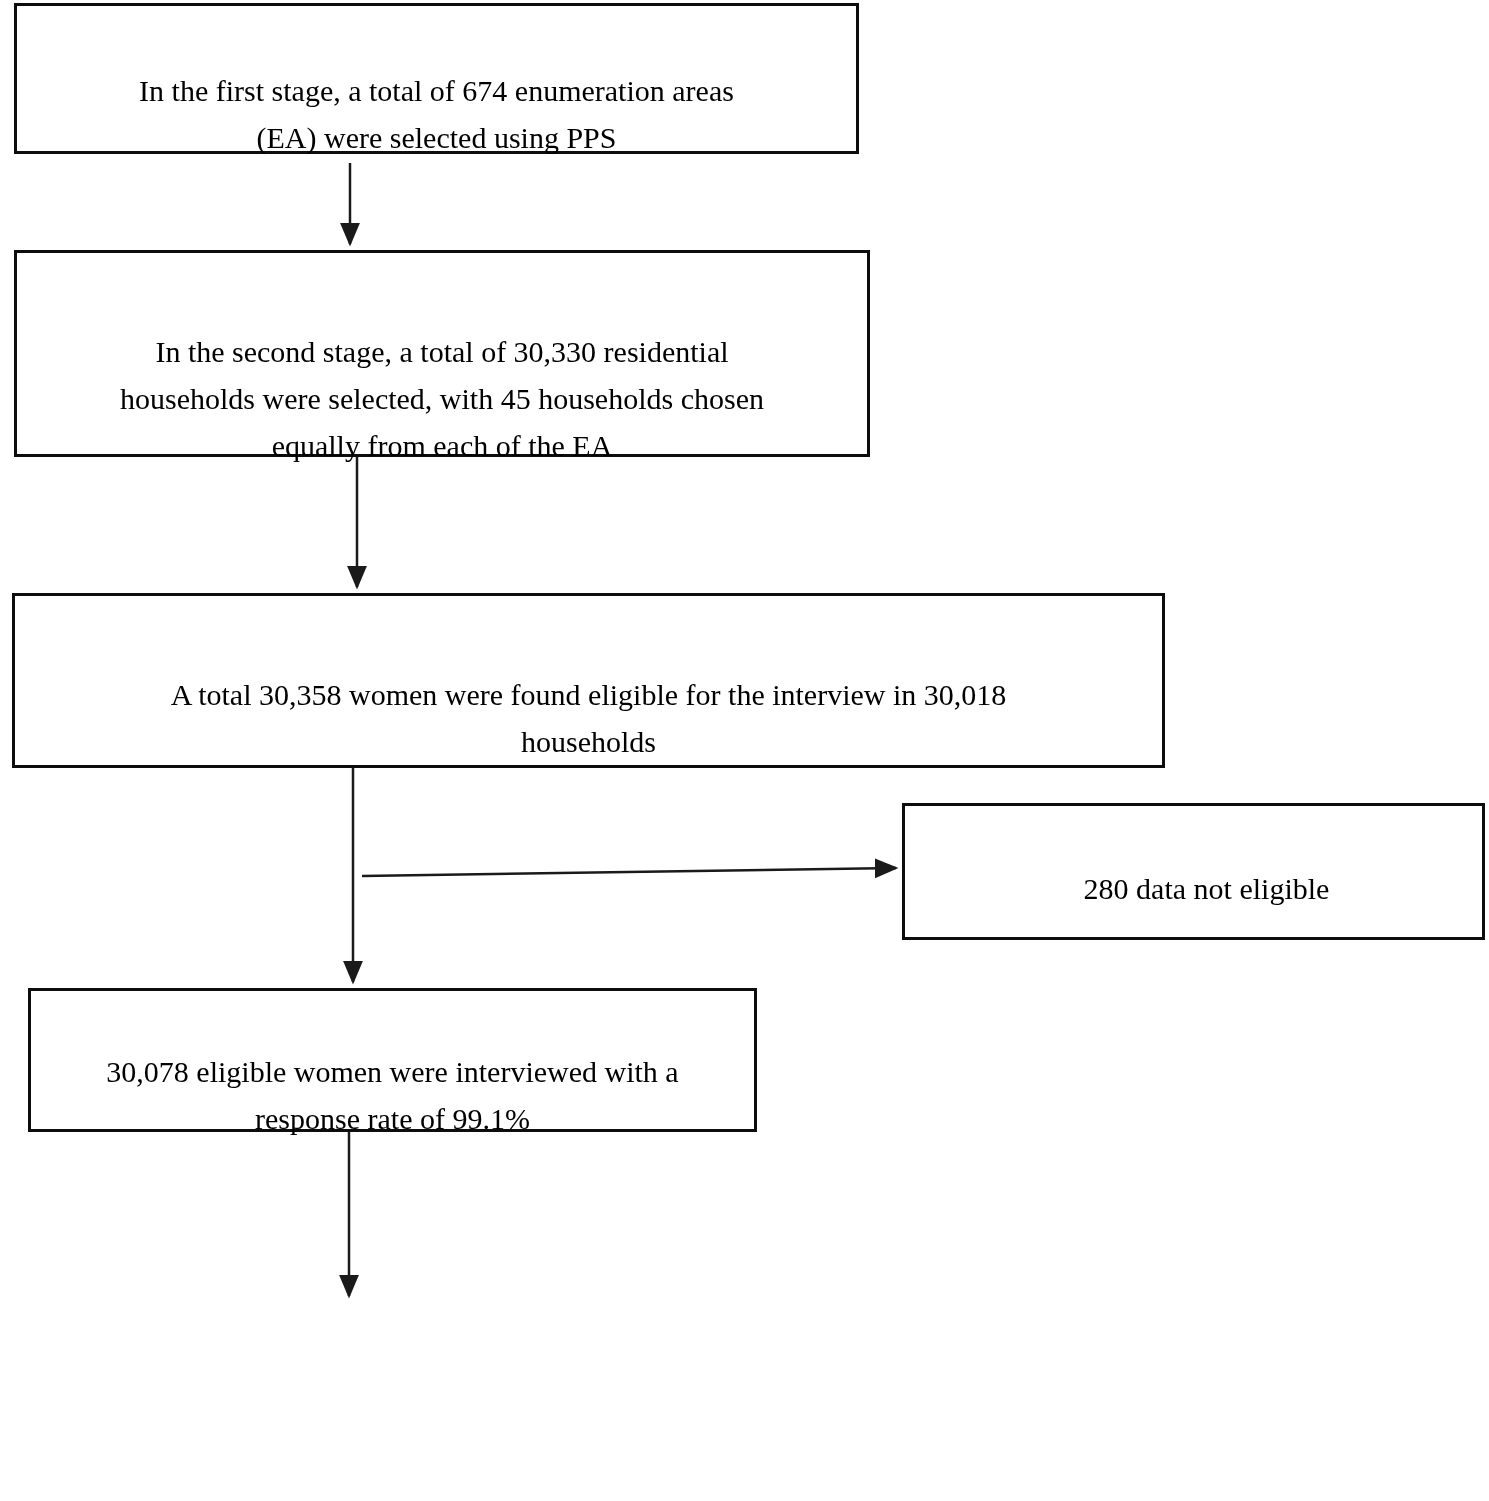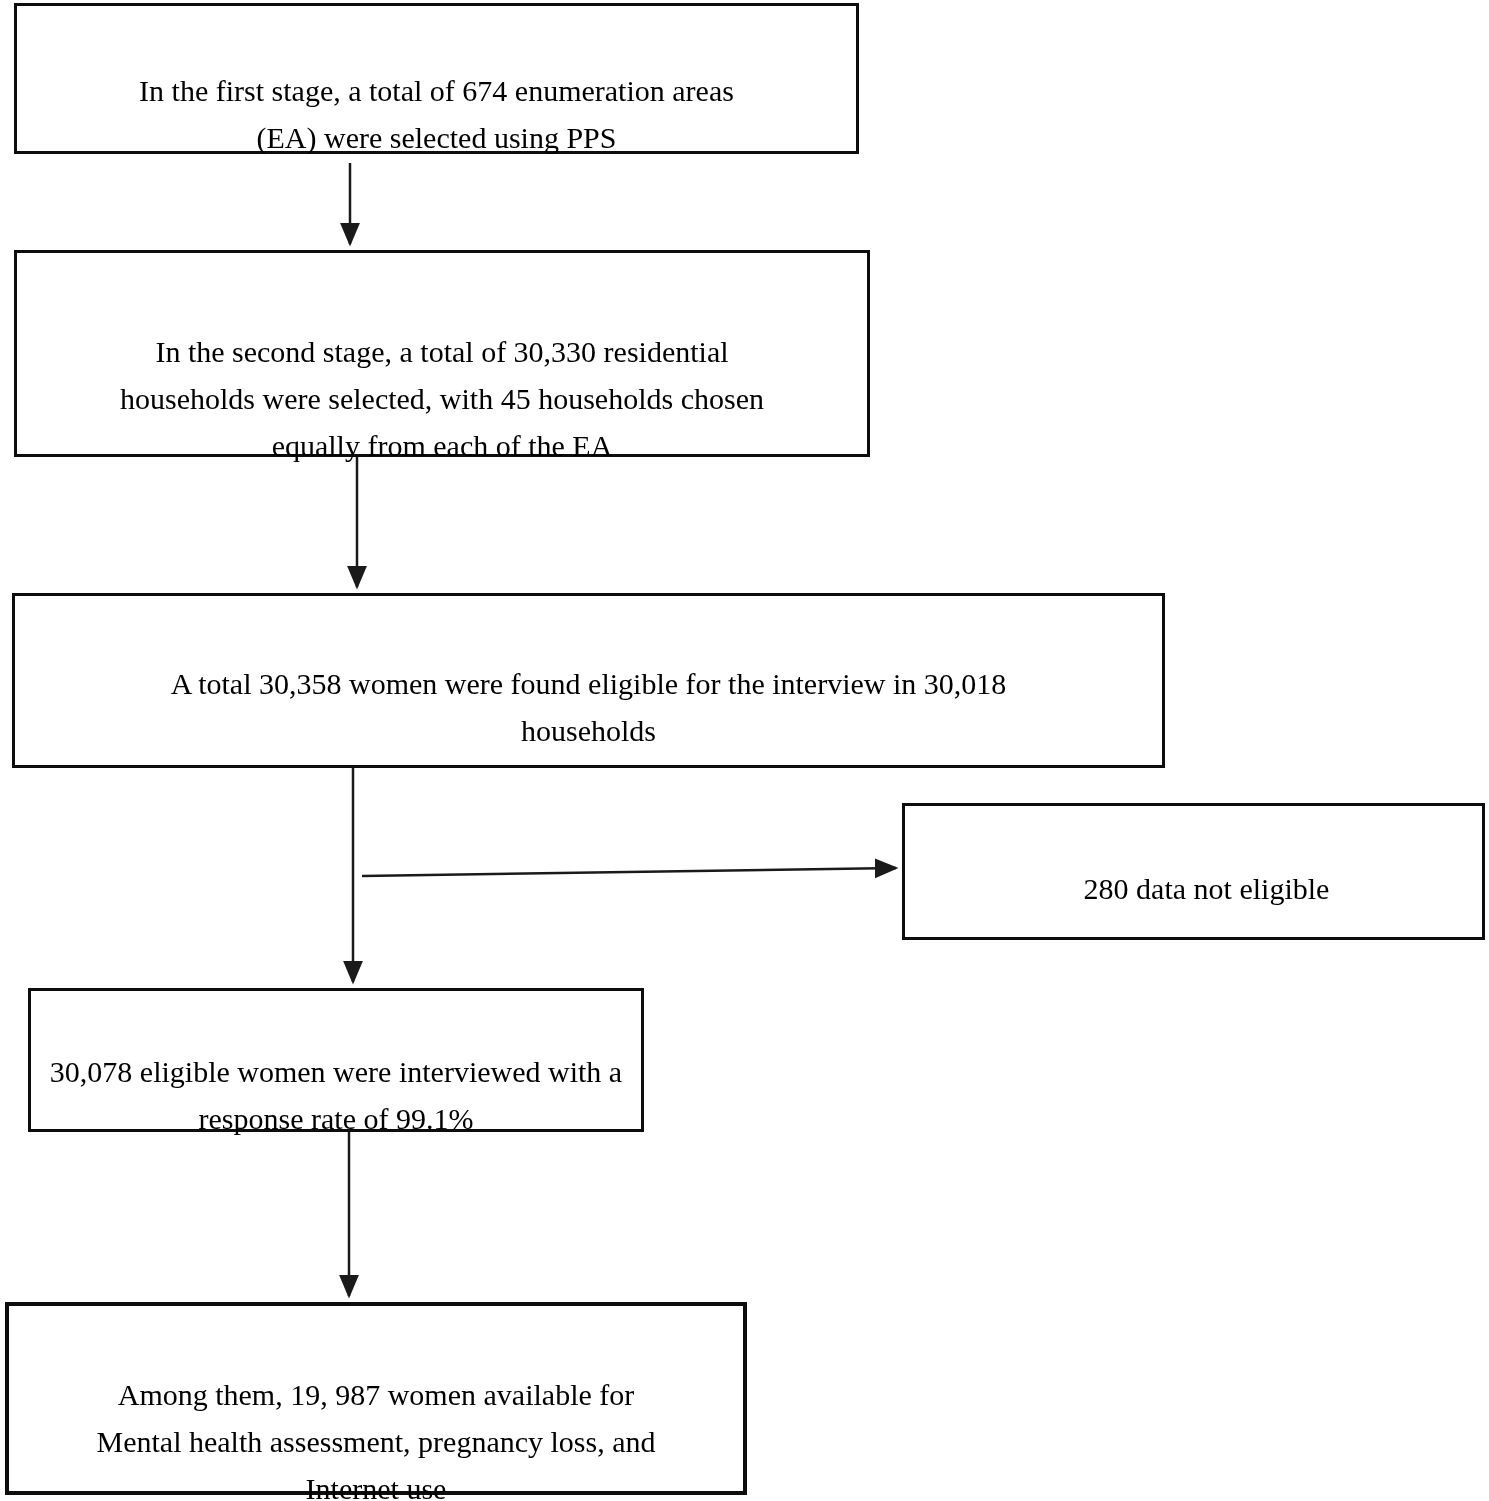--- a/index.html
+++ b/index.html
@@ -29,23 +29,23 @@
     border: 3px solid #0d0d0d;
     background: #ffffff;
     text-align: center;
     font-size: 30px;
     line-height: 47px;
     white-space: pre-line;
     padding: 12px 6px 0 6px;
   }
   .n-stage1       { left: 14px;  top: 3px;    width: 845px; height: 151px; padding-top: 14px; }
   .n-stage2       { left: 14px;  top: 250px;  width: 856px; height: 207px; padding-top: 28px; }
-  .n-eligible     { left: 12px;  top: 593px;  width: 1153px; height: 175px; padding-top: 17px; }
+  .n-eligible     { left: 12px;  top: 593px;  width: 1153px; height: 175px; padding-top: 28px; }
   .n-noteligible  { left: 902px; top: 803px;  width: 583px; height: 137px; padding-top: 12px; padding-left: 32px; }
-  .n-interviewed  { left: 28px;  top: 988px;  width: 616px; height: 144px; padding-top: 10px; }
+  .n-interviewed  { left: 28px;  top: 988px;  width: 729px; height: 144px; padding-top: 10px; }
   .n-final        { left: 5px;   top: 1302px; width: 742px; height: 193px; padding-top: 18px; border-width: 4px; }
 </style>
 </head>
 <body>
 
 <div class="canvas">
 
   <svg class="arrows" viewBox="0 0 1489 1501" xmlns="http://www.w3.org/2000/svg">
     <defs>
       <marker id="arrowhead" markerWidth="9.5" markerHeight="8" refX="8.5" refY="4" orient="auto" markerUnits="strokeWidth">
@@ -77,19 +77,14 @@
 
   <div class="node n-noteligible">
     <span>280 data not eligible</span>
   </div>
 
   <div class="node n-interviewed">
     <span>30,078 eligible women were interviewed with a
 response rate of 99.1%</span>
   </div>
 
-  <div class="node n-final">
-    <span>Among them, 19, 987 women available for
-Mental health assessment, pregnancy loss, and
-Internet use</span>
-  </div>
 
 </div>
 
 </body></html>

